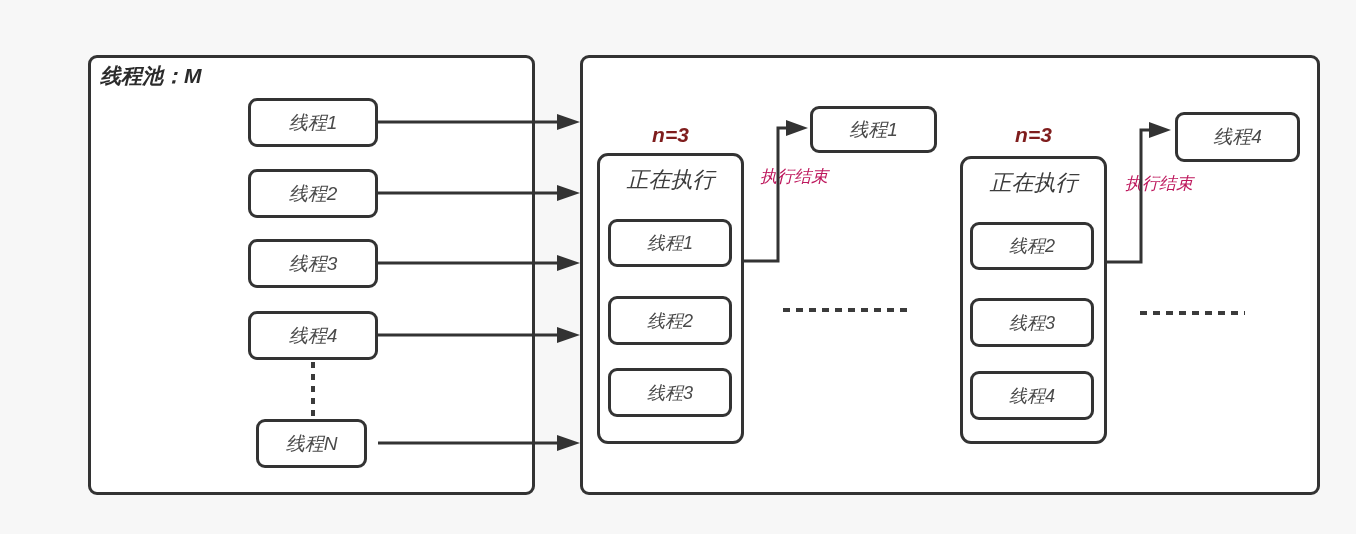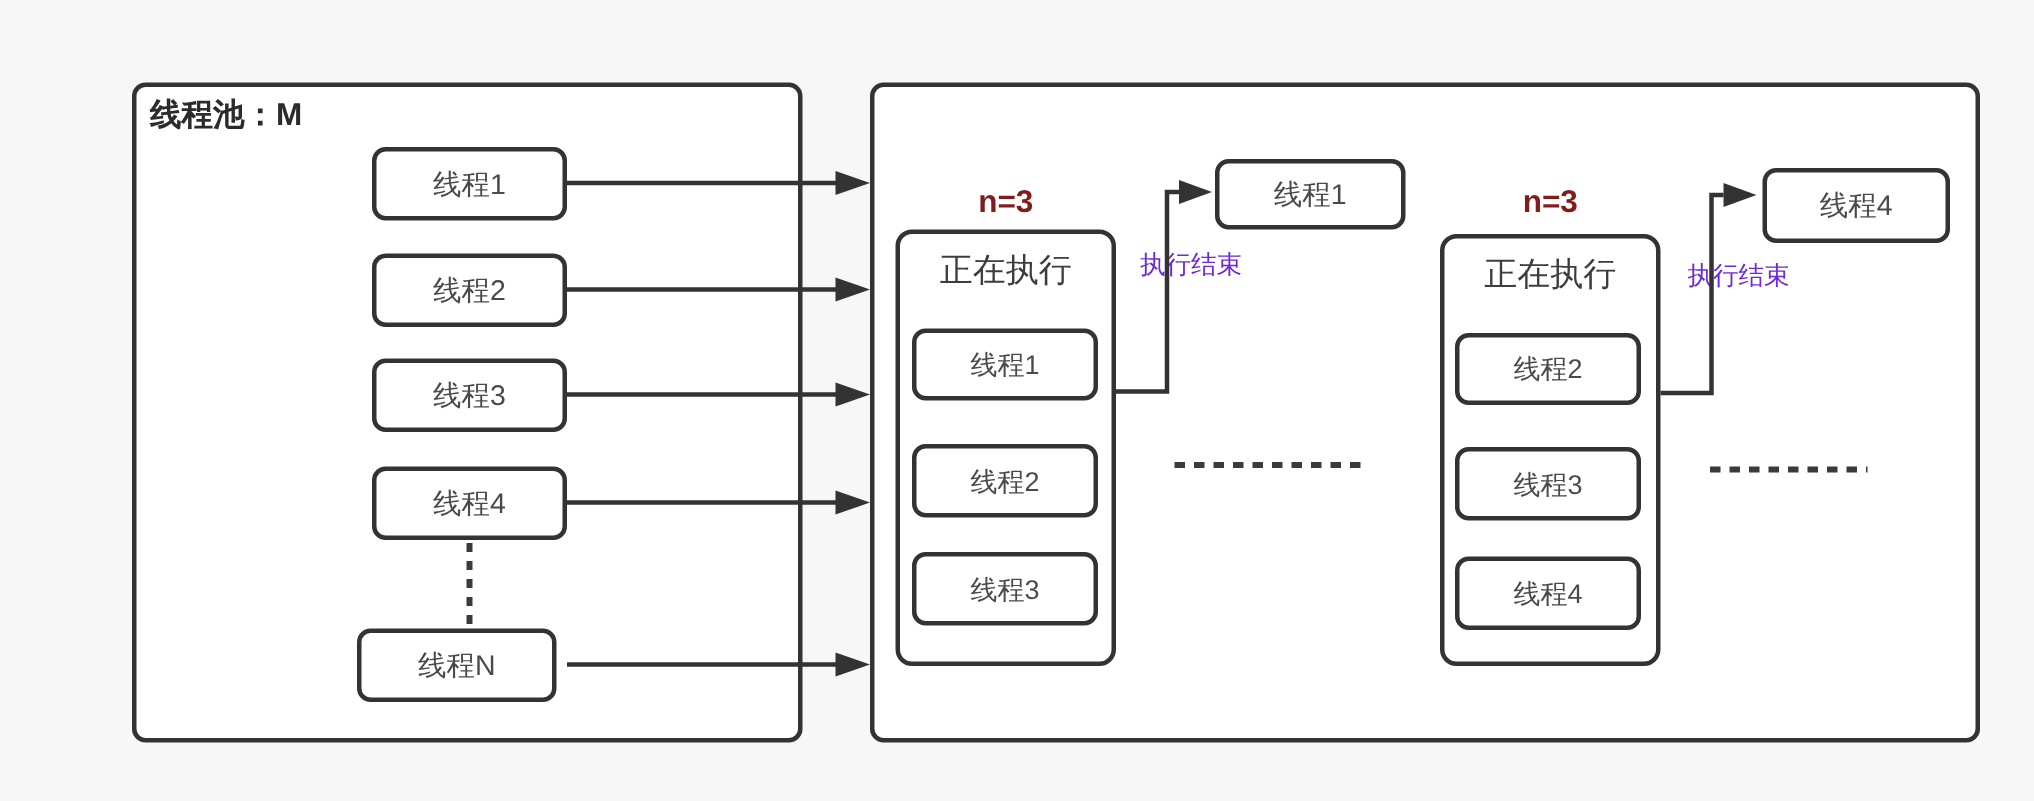--- a/index.html
+++ b/index.html
@@ -1,18 +1,18 @@
 <!DOCTYPE html>
 <html><head>
 <meta charset="utf-8">
 <style>
   html,body{margin:0;padding:0;background:#f7f7f7;}
   #canvas{
     position:relative;width:1356px;height:534px;background:#f7f7f7;
-    font-family:"Liberation Sans","DejaVu Sans",sans-serif;overflow:hidden;
+    font-family:"Liberation Sans","DejaVu Sans",sans-serif;overflow:hidden;font-style:italic;
   }
   .panel{
     position:absolute;background:#ffffff;border:3px solid #333333;border-radius:9px;
     box-sizing:border-box;
   }
   .panel-title{
     position:absolute;font-size:21px;font-weight:bold;color:#2b2b2b;white-space:nowrap;
   }
   .tbox{
     position:absolute;background:#ffffff;border:3px solid #333333;border-radius:9px;
@@ -24,21 +24,21 @@
     box-sizing:border-box;
   }
   .run-title{
     position:absolute;left:0;right:0;top:9px;text-align:center;
     font-size:22px;color:#3d3d3d;
   }
   .n-label{
     position:absolute;text-align:center;font-size:21px;font-weight:bold;color:#7f1d1d;
   }
   .finish-label{
-    position:absolute;font-size:17px;color:#6d28d9;white-space:nowrap;
+    position:absolute;font-size:17px;color:#be185d;white-space:nowrap;
   }
   svg{position:absolute;left:0;top:0;}
   .edge{stroke:#333333;stroke-width:3;fill:none;}
   .edge-thick-dash{stroke:#3b3b3b;stroke-width:4;fill:none;}
   .head{fill:#333333;stroke:none;}
 </style>
 </head>
 <body>
 
 <div id="canvas">
@@ -51,21 +51,21 @@
   </div>
   <div class="tbox" style="left:248px;top:169px;width:130px;height:49px;">
     <span>线程2</span>
   </div>
   <div class="tbox" style="left:248px;top:239px;width:130px;height:49px;">
     <span>线程3</span>
   </div>
   <div class="tbox" style="left:248px;top:311px;width:130px;height:49px;">
     <span>线程4</span>
   </div>
-  <div class="tbox" style="left:238px;top:419px;width:133px;height:49px;">
+  <div class="tbox" style="left:256px;top:419px;width:111px;height:49px;">
     <span>线程N</span>
   </div>
 
   <div class="panel" style="left:580px;top:55px;width:740px;height:440px;"></div>
 
   <div class="n-label" style="left:597px;top:123px;width:147px;">n=3</div>
   <div class="run-container" style="left:597px;top:153px;width:147px;height:291px;">
     <div class="run-title">正在执行</div>
   </div>
   <div class="tbox" style="left:608px;top:219px;width:124px;height:48px;font-size:18px;">

